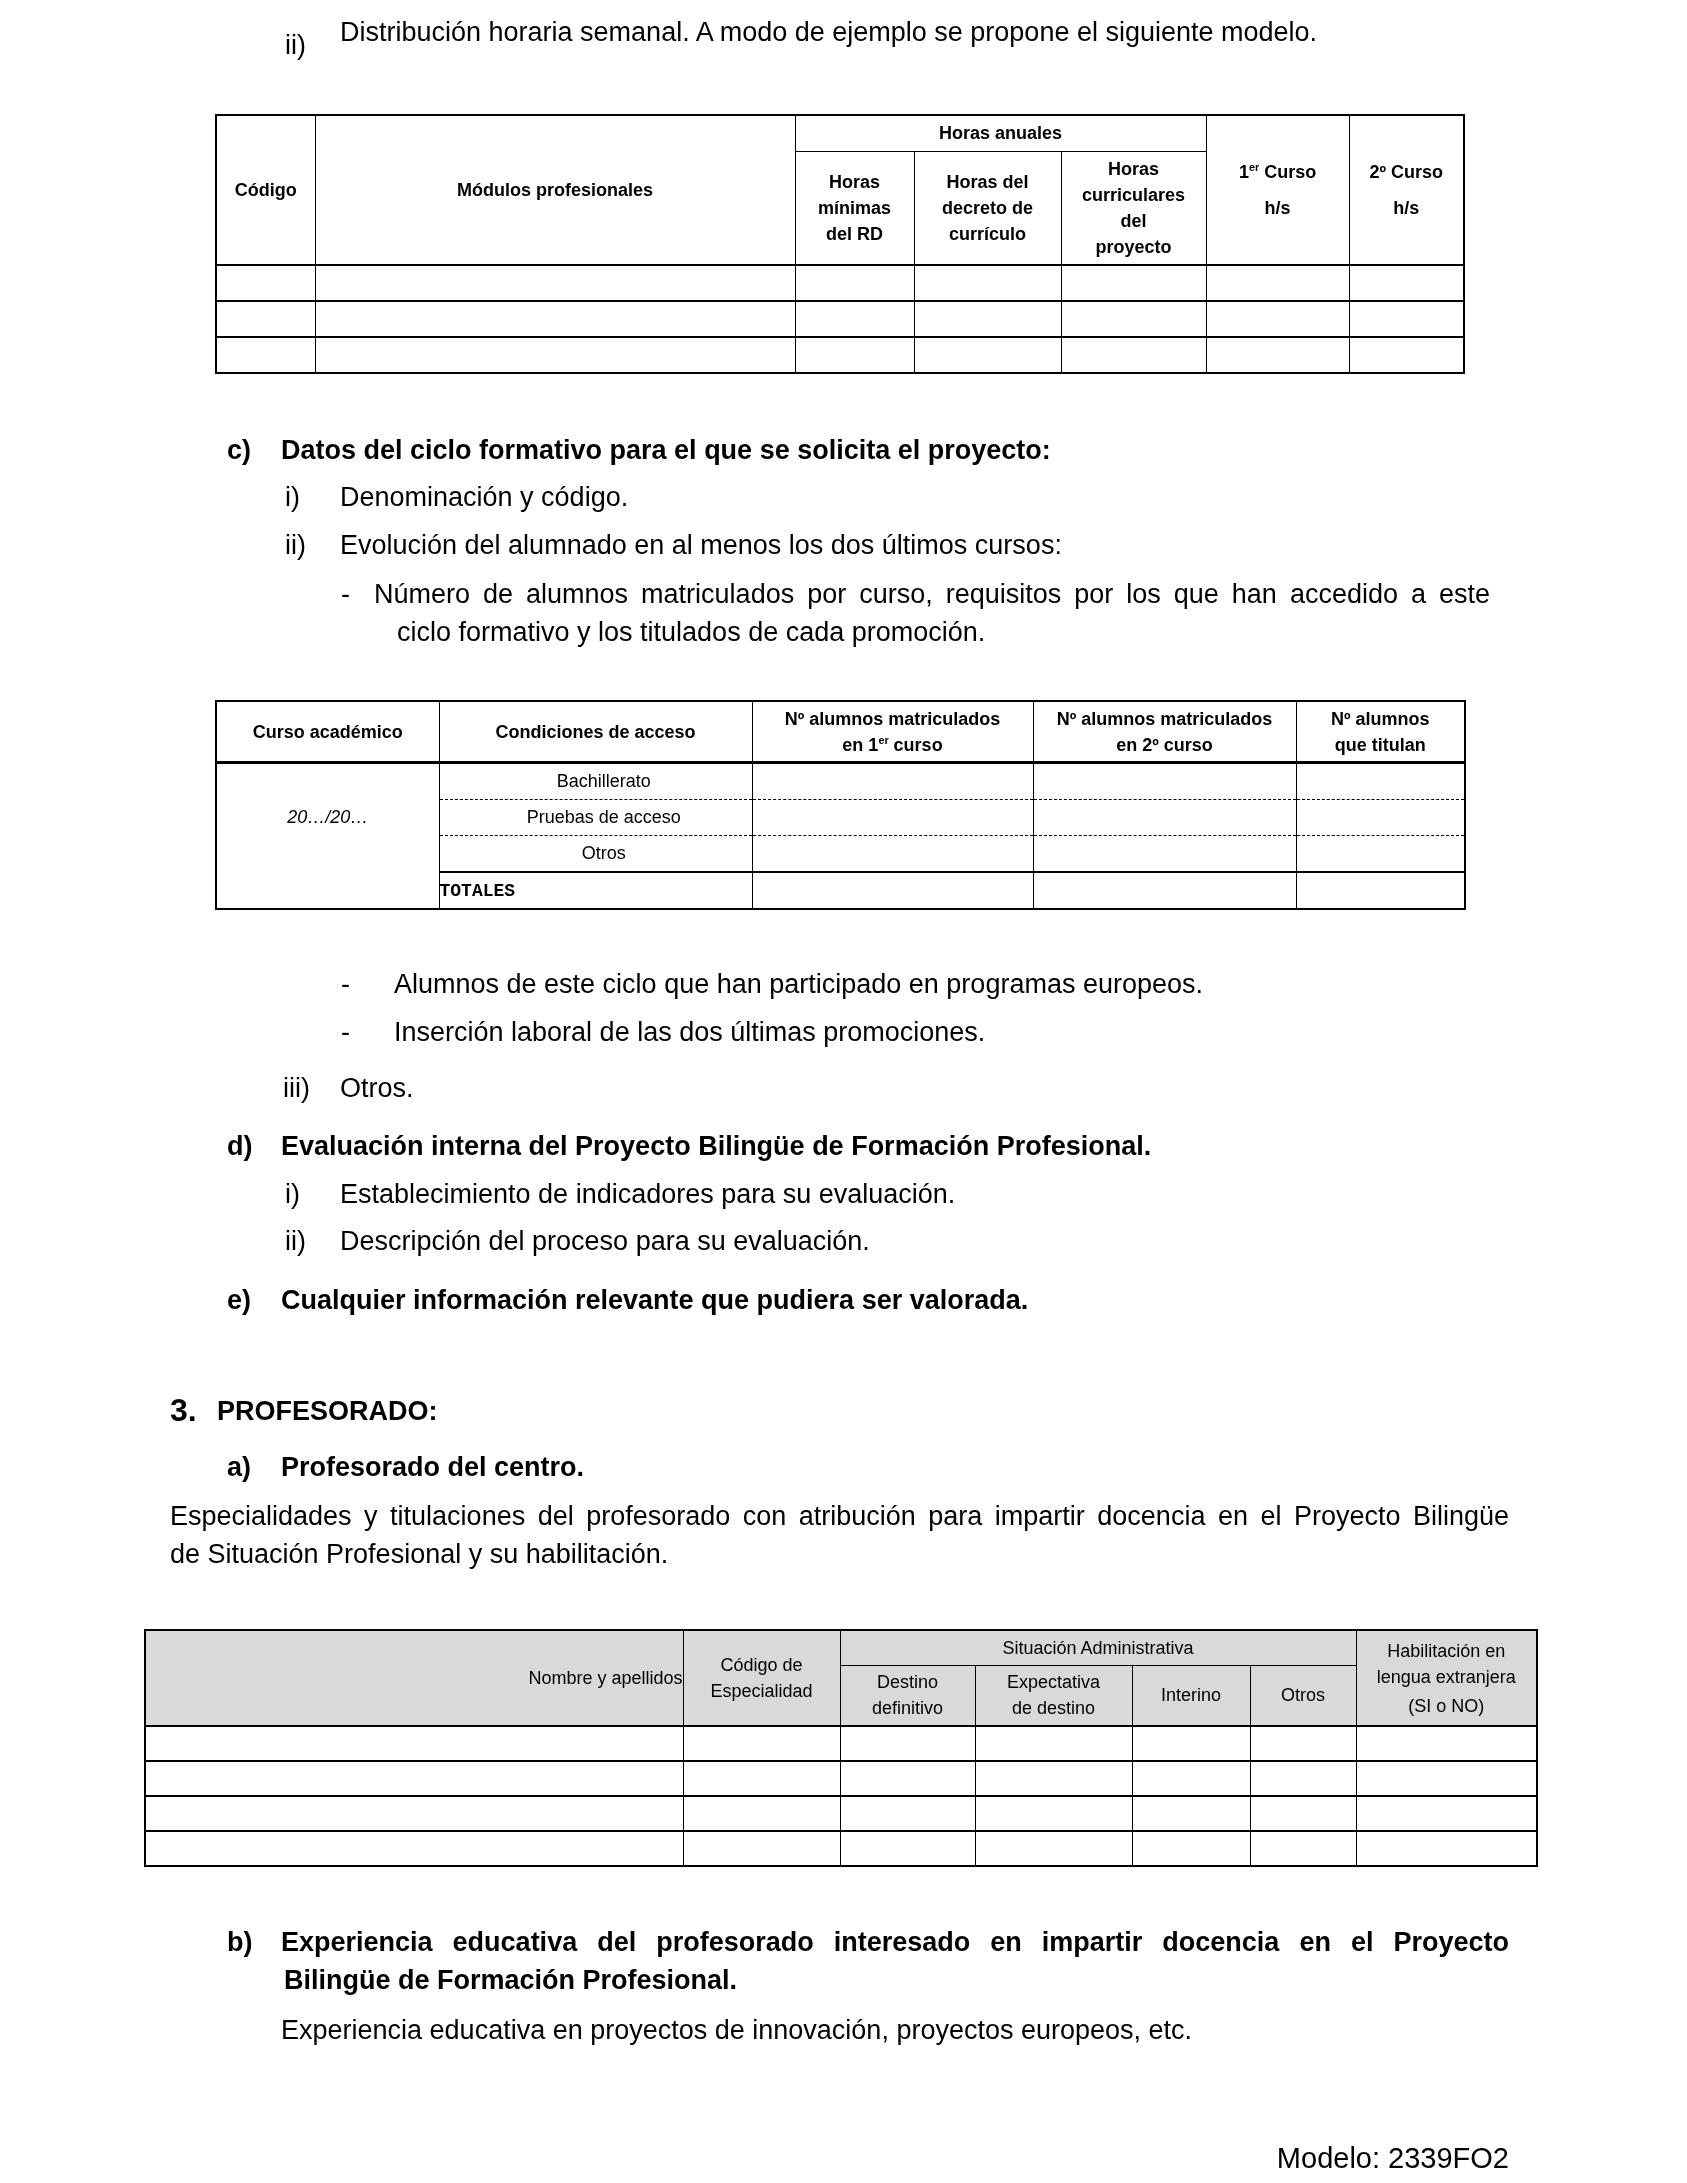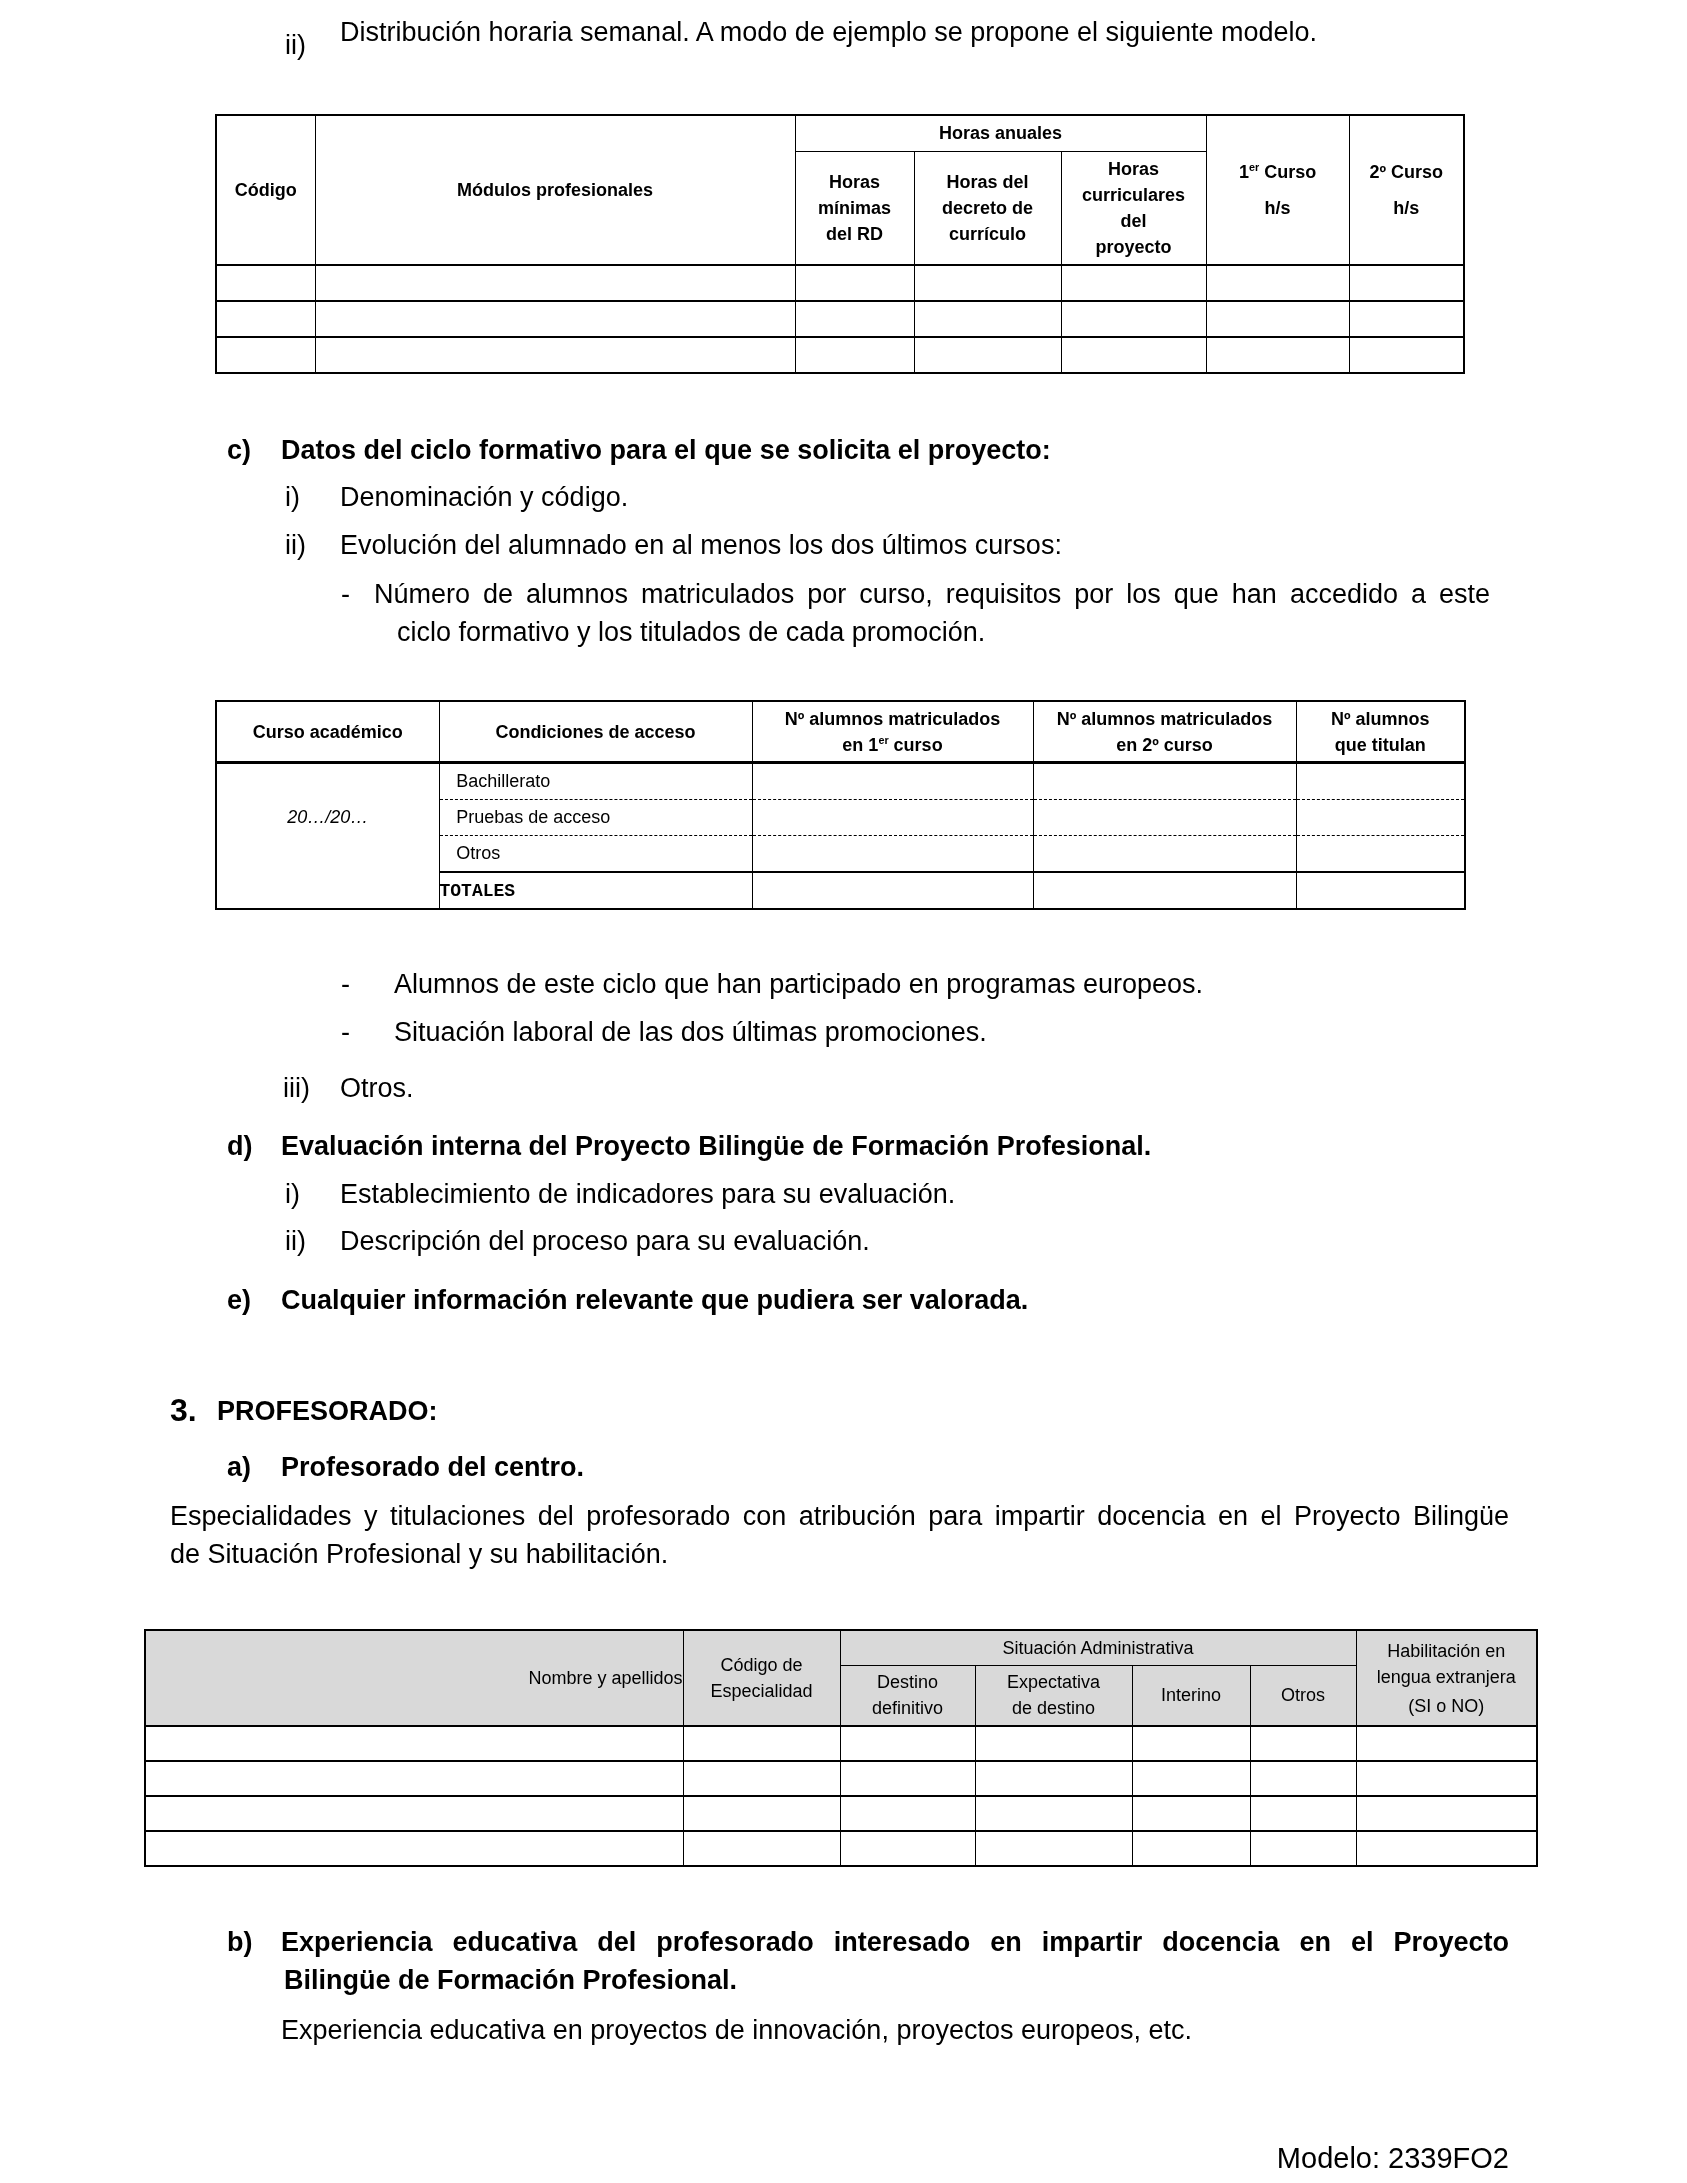--- a/index.html
+++ b/index.html
@@ -13,21 +13,21 @@
   
   #t1 { left:215px; top:114px; width:1248px; border:2.3px solid #000; font-size:18px; }
   #t1 th { font-weight:bold; line-height:26px; border:1.5px solid #000; }
   #t1 td { height:34px; border-left:1.5px solid #000; border-right:1.5px solid #000; border-top:2.3px solid #000; }
 
   
   #t2 { left:215px; top:700px; width:1248px; border:2.3px solid #000; font-size:18px; }
   #t2 th { font-weight:bold; line-height:26px; height:59px; border:1.5px solid #000; border-bottom:3px solid #000; }
   #t2 td { height:35px; border-left:1.5px solid #000; border-right:1.5px solid #000; }
   #t2 td.dash { border-bottom:1.5px dashed #000; }
-  #t2 td.left { text-align:left; padding-left:16.7px; }
+  #t2 td.left { text-align:center; padding-left:16.7px; }
   #t2 td.right { text-align:left; padding-right:16.7px; font-weight:bold;font-family:Liberation Mono, monospace; }
   #t2 tr.tot td { border-top:2.3px solid #000; }
 
   
   #t3 { left:144px; top:1629px; width:1392px; border:2.3px solid #000; font-size:18px; }
   #t3 th { font-weight:normal; background:#d9d9d9; line-height:26px; border:1.5px solid #000; }
   #t3 th.left { text-align:right; padding-left:26px; }
   #t3 td { height:33px; border-left:1.5px solid #000; border-right:1.5px solid #000; border-top:2.3px solid #000; }
 
   .sup { font-size:0.6em; vertical-align:super; line-height:0; }
@@ -172,21 +172,21 @@
     <td></td>
     <td></td>
     <td></td>
   </tr>
 </tbody>
   </table>
 
 <span class="abs body-text" style="left:341px; top:969px;">-</span>
 <span class="abs body-text" style="left:394px; top:969px;">Alumnos de este ciclo que han participado en programas europeos.</span>
 <span class="abs body-text" style="left:341px; top:1017px;">-</span>
-<span class="abs body-text" style="left:394px; top:1017px;">Situación laboral de las dos últimas promociones.</span>
+<span class="abs body-text" style="left:394px; top:1017px;">Inserción laboral de las dos últimas promociones.</span>
 
 <span class="abs body-text" style="left:283px; top:1073px;">iii)</span>
 <span class="abs body-text" style="left:340px; top:1073px;">Otros.</span>
 
 <span class="abs body-text bold" style="left:227px; top:1131px;">d)</span>
 <span class="abs body-text bold" style="left:281px; top:1131px;">Evaluación interna del Proyecto Bilingüe de Formación Profesional.</span>
 <span class="abs body-text" style="left:285px; top:1179px;">i)</span>
 <span class="abs body-text" style="left:340px; top:1179px;">Establecimiento de indicadores para su evaluación.</span>
 <span class="abs body-text" style="left:285px; top:1226px;">ii)</span>
 <span class="abs body-text" style="left:340px; top:1226px;">Descripción del proceso para su evaluación.</span>

